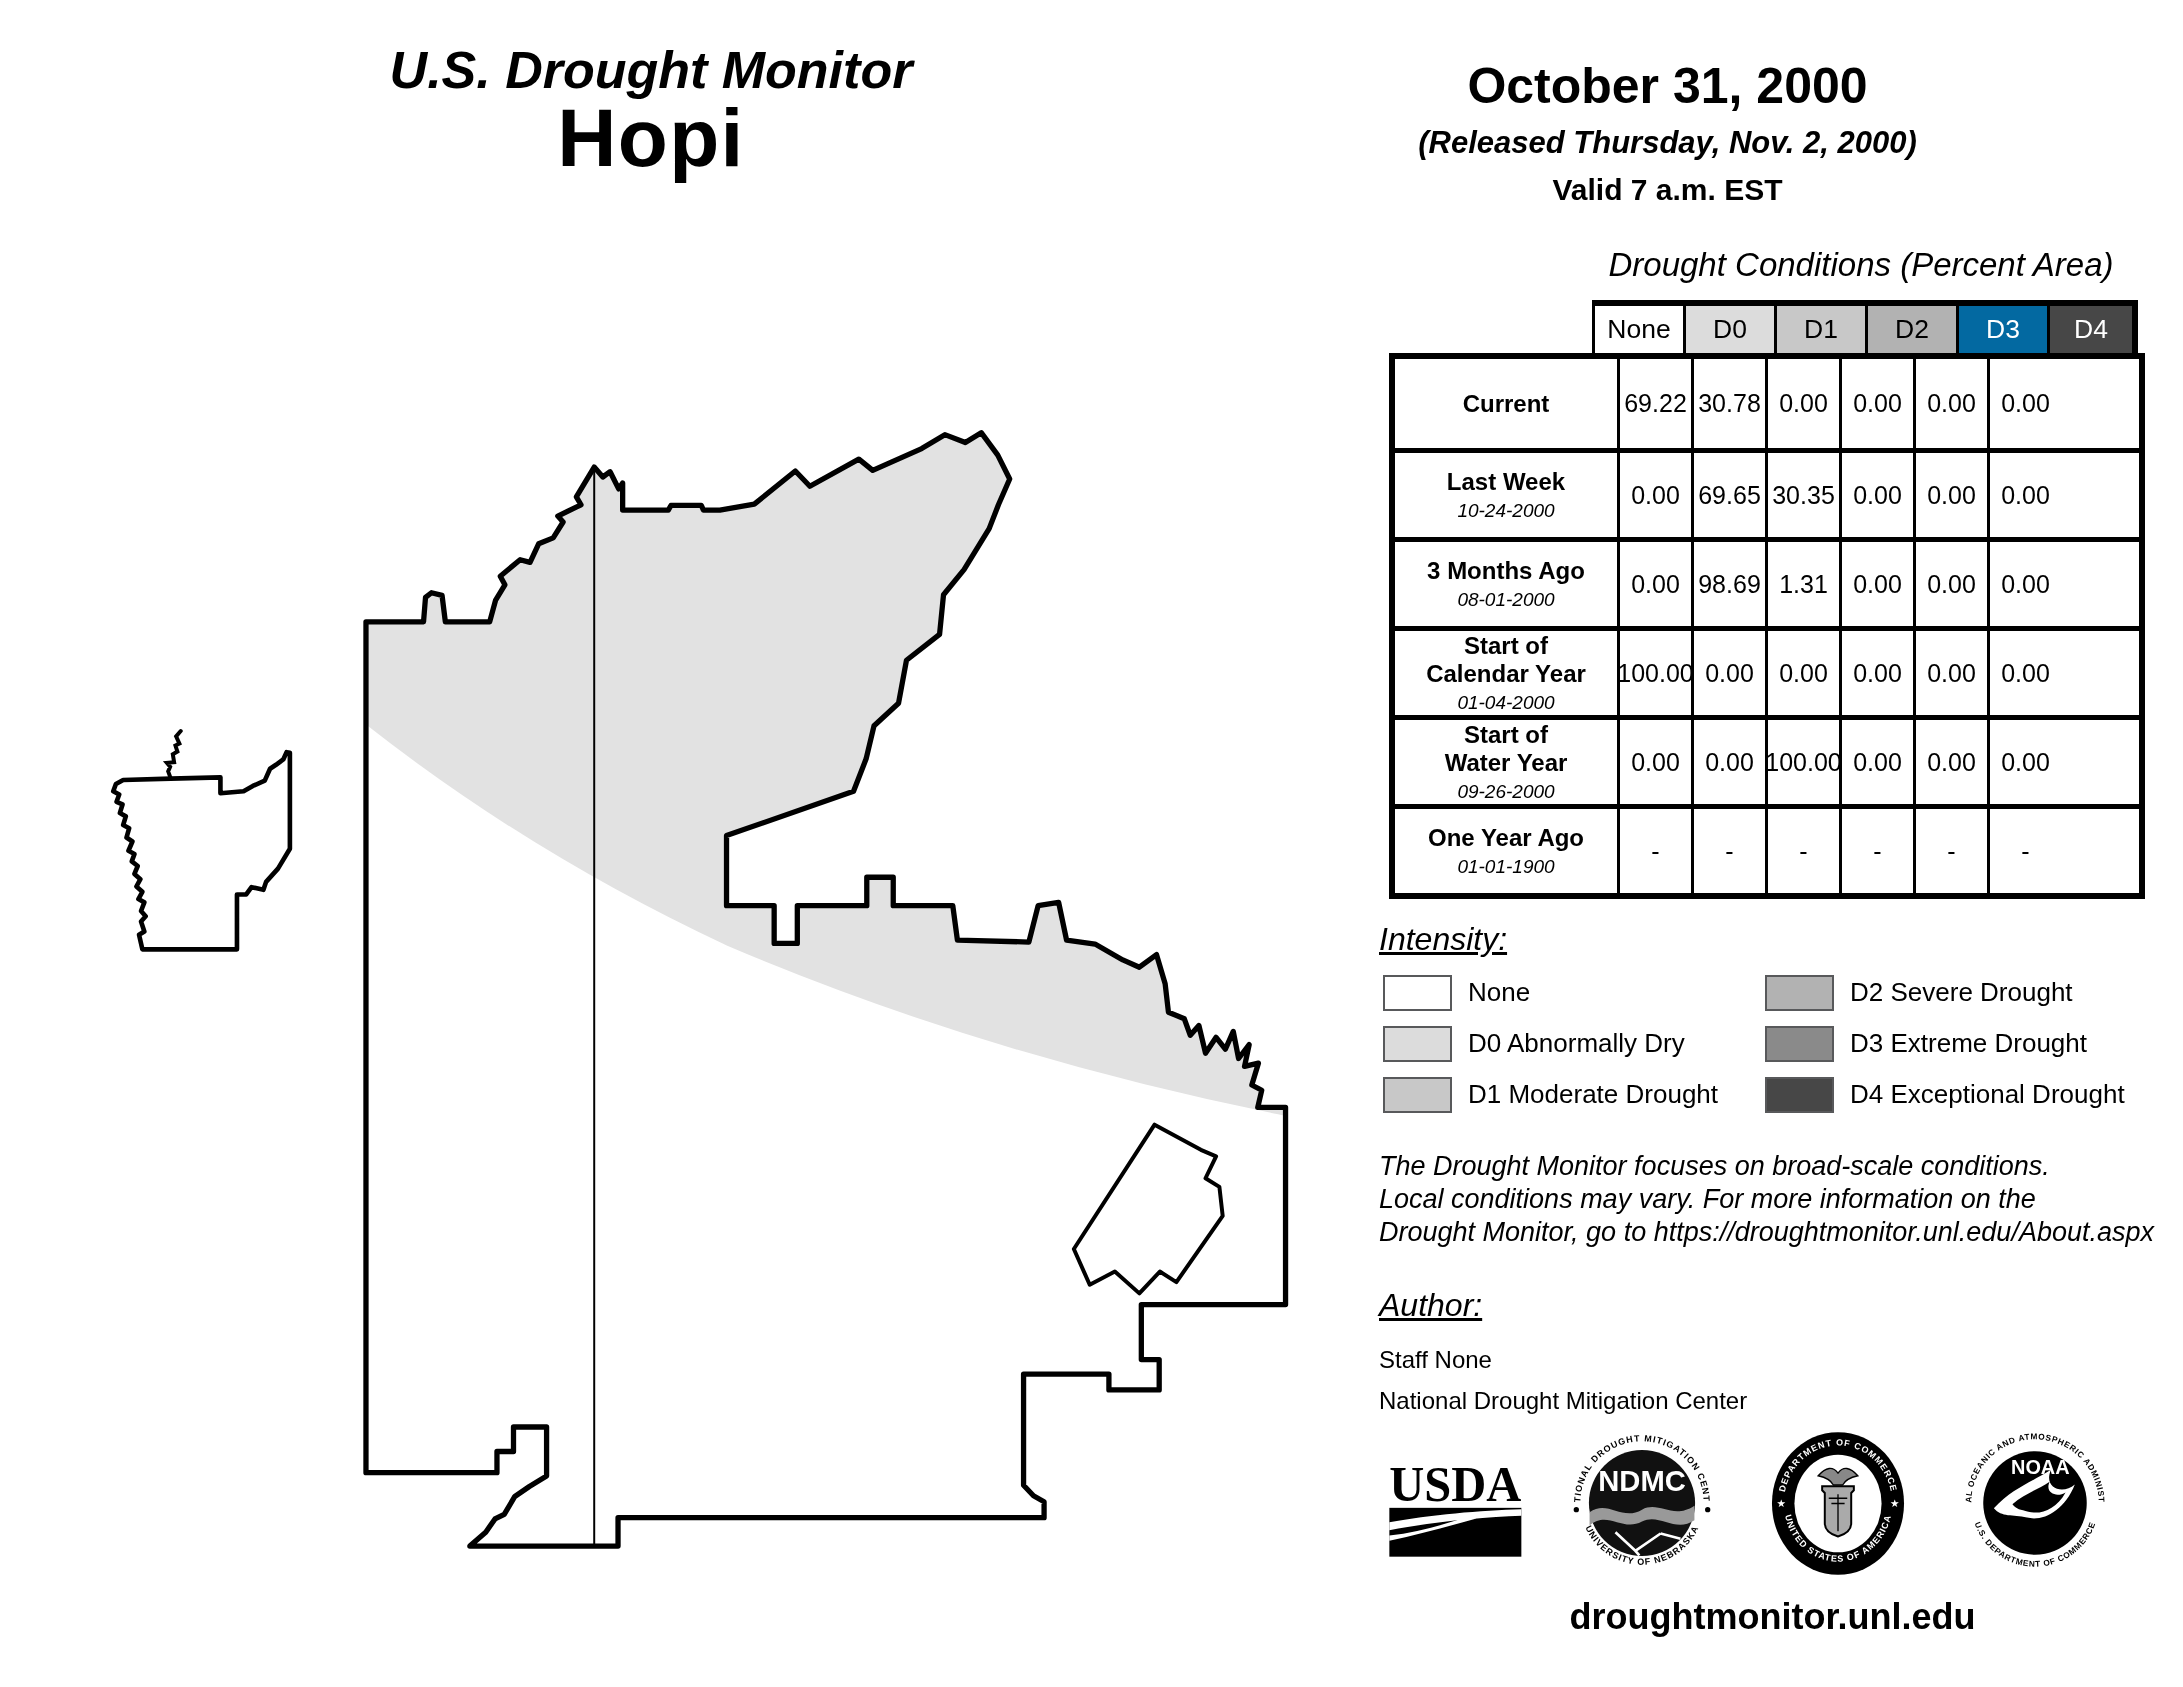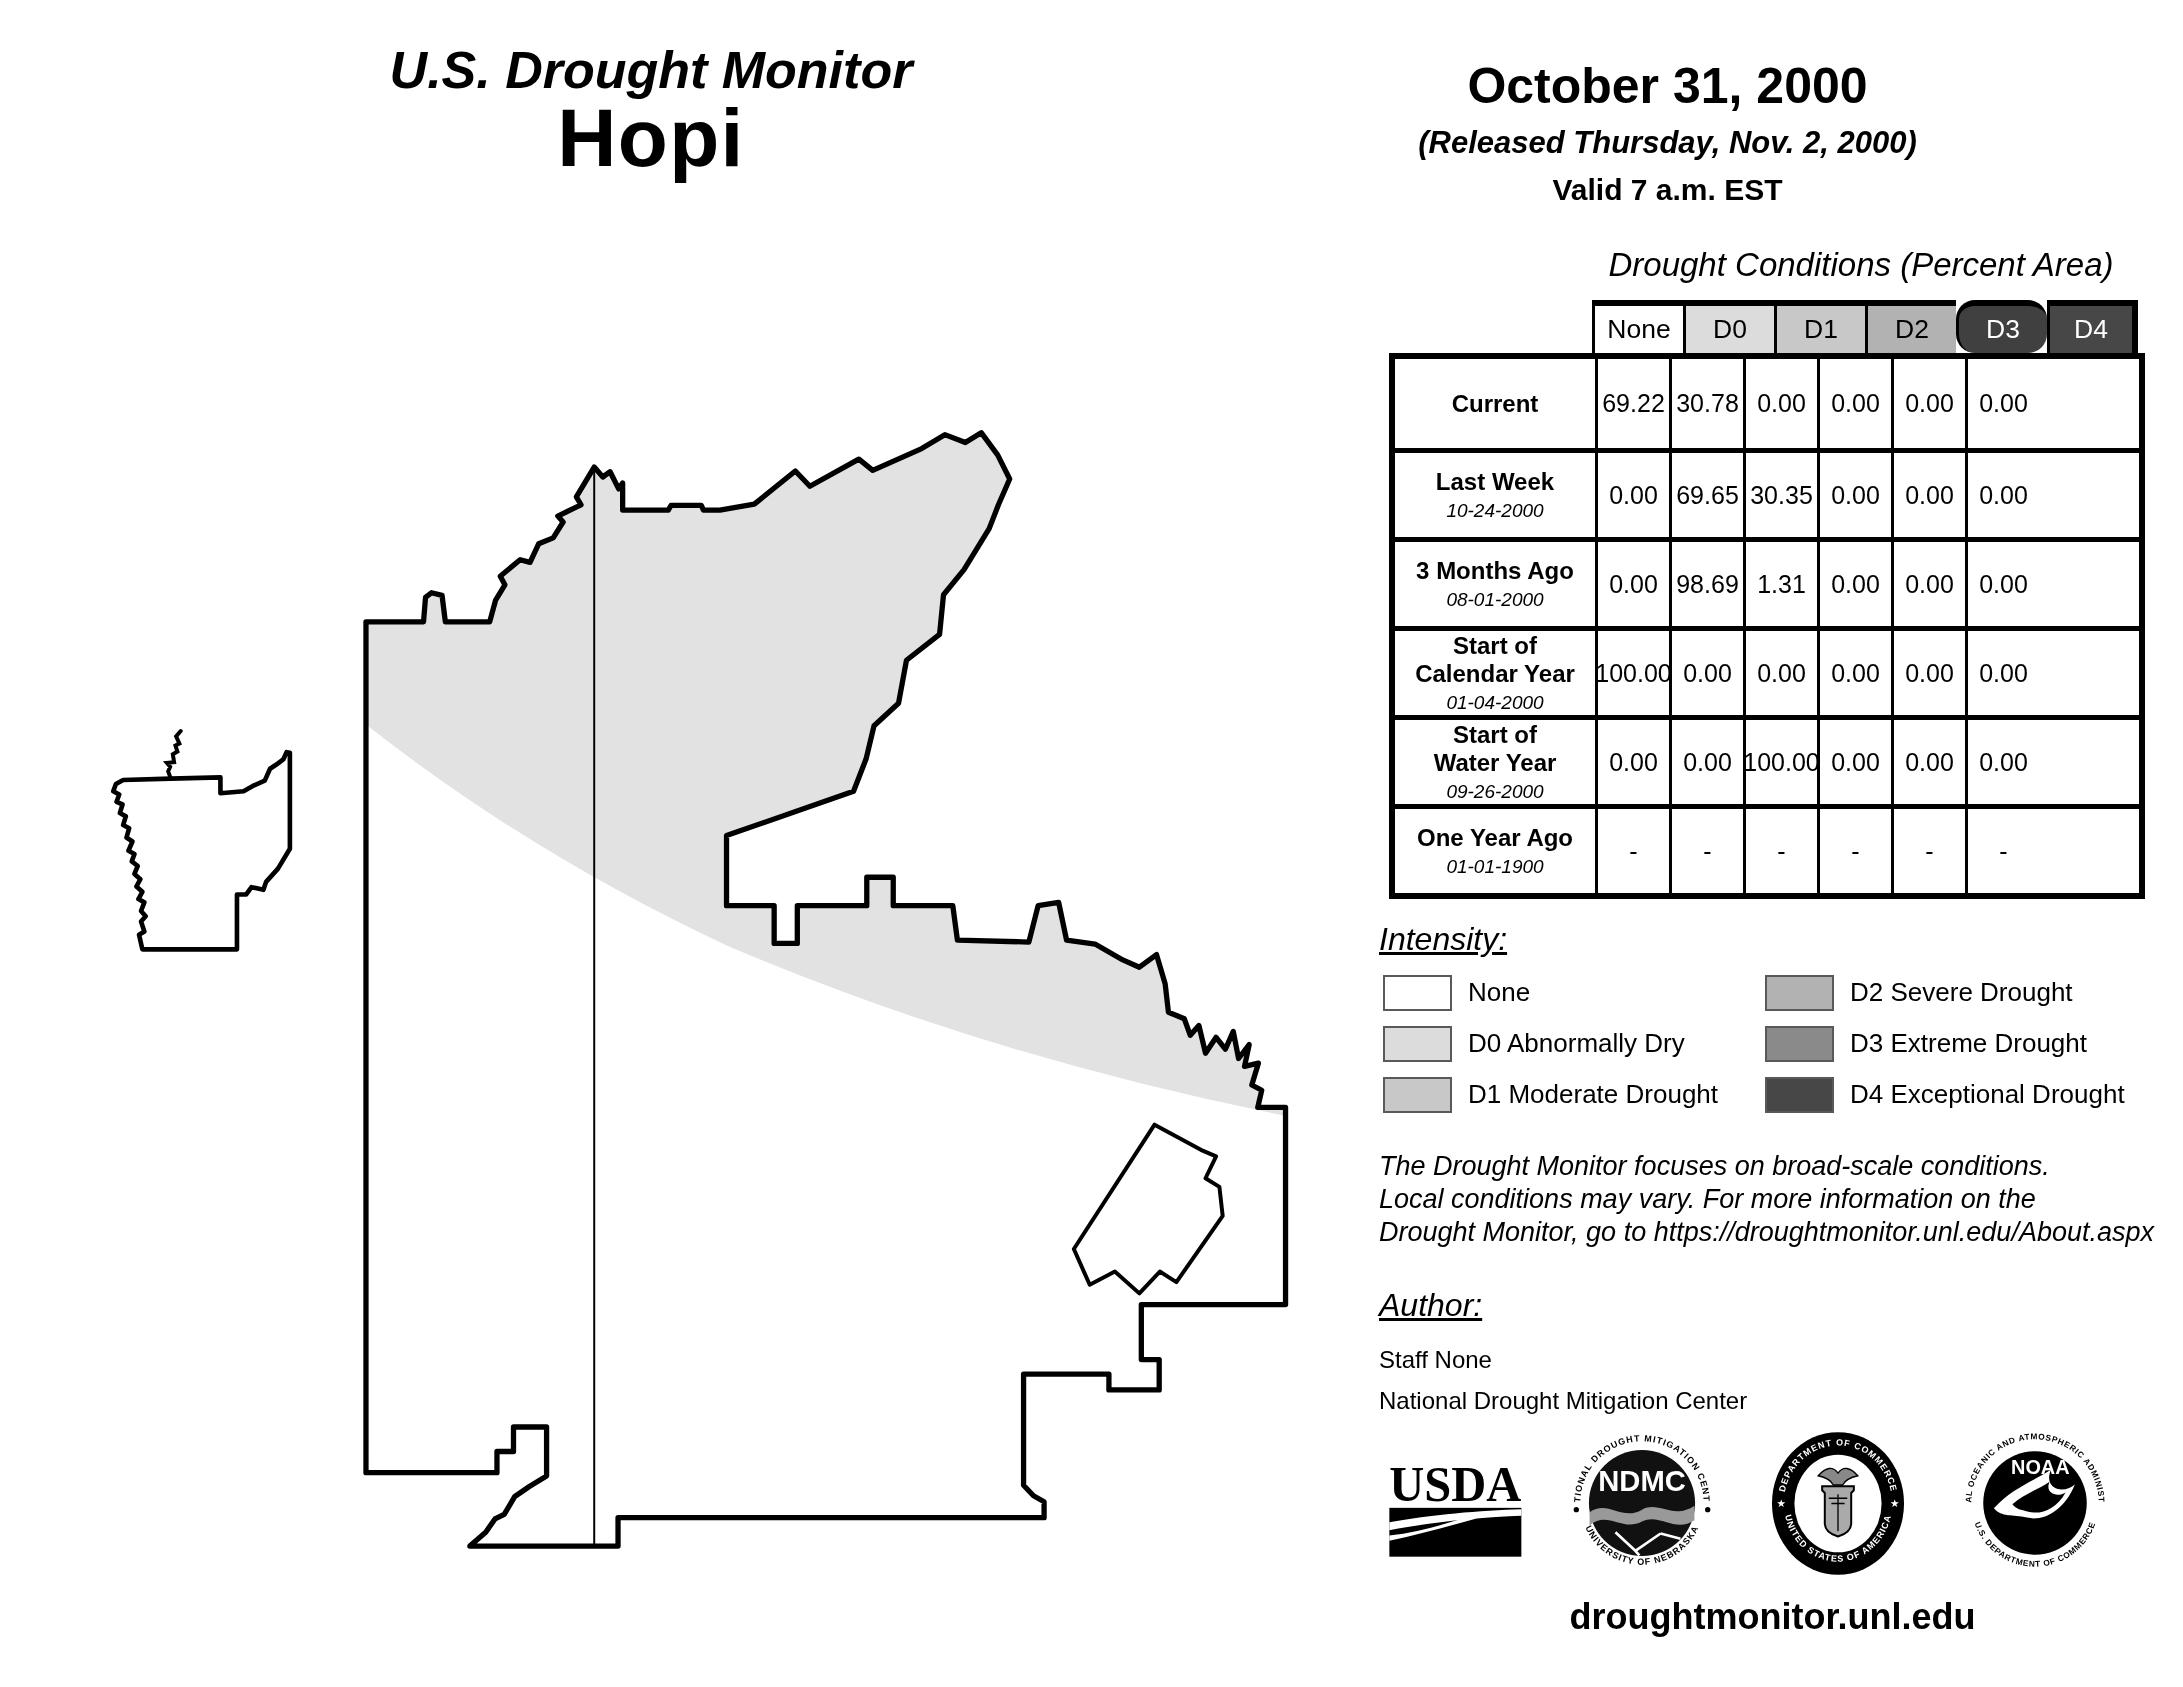--- a/index.html
+++ b/index.html
@@ -19,21 +19,21 @@
   
   #table-title{left:1497px;top:246px;width:728px;text-align:center;font-size:33px;font-style:italic;}
   #thead{left:1592px;top:300px;display:flex;height:53px;}
   .hc{box-sizing:border-box;width:91px;height:53px;display:flex;align-items:center;justify-content:center;
       font-size:26.5px;border-top:6.6px solid #000;border-left:3.3px solid #000;}
   .hc:last-child{border-right:6.6px solid #000;}
   #tbody{left:1389px;top:353px;width:756px;box-sizing:border-box;border:6px solid #000;background:#fff;}
   .trow{display:flex;height:89px;box-sizing:border-box;}
   .trow + .trow{border-top:5.3px solid #000;}
   .cell{box-sizing:border-box;display:flex;align-items:center;justify-content:center;height:100%;}
-  .lc{width:200px;flex-direction:column;text-align:center;}
+  .lc{width:222px;flex-direction:column;text-align:center;}
   .rlabel{font-size:24px;font-weight:bold;line-height:28px;white-space:pre-line;}
   .rdate{font-size:19px;font-style:italic;margin-top:4px;}
   .vc{width:74px;font-size:25px;border-left:3.3px solid #000;}
   
   #legend-heading{left:1379px;top:921px;font-size:32px;font-style:italic;text-decoration:underline;}
   #legend{left:1383px;top:967px;display:grid;grid-template-columns:382px 397px;
           grid-template-rows:repeat(3,51px);grid-auto-flow:column;}
   .litem{display:flex;align-items:center;}
   .swatch{width:69px;height:36px;box-sizing:border-box;border:2.6px solid #58595b;margin-right:16px;flex:none;}
   .llabel{font-size:26px;}
@@ -126,21 +126,21 @@
   <div id="released-line">(Released Thursday, Nov. 2, 2000)</div>
   <div id="valid-line">Valid 7 a.m. EST</div>
 </div>
 
 <div class="abs" id="table-title">Drought Conditions (Percent Area)</div>
 <div class="abs" id="thead">
     <div class="hc" style="background: rgb(255, 255, 255); color: rgb(0, 0, 0);">None</div>
     <div class="hc" style="background: rgb(220, 220, 220); color: rgb(0, 0, 0);">D0</div>
     <div class="hc" style="background: rgb(200, 200, 200); color: rgb(0, 0, 0);">D1</div>
     <div class="hc" style="background: rgb(178, 178, 178); color: rgb(0, 0, 0);">D2</div>
-    <div class="hc" style="background: #404040; color: rgb(255, 255, 255); border-radius: 19px;">D3</div>
+    <div class="hc" style="background: #0369a1; color: rgb(255, 255, 255);">D3</div>
     <div class="hc" style="background: rgb(71, 71, 71); color: rgb(255, 255, 255);">D4</div>
   </div>
 <div class="abs" id="tbody">
     <div class="trow">
       <div class="cell lc">
         <div class="rlabel">Current</div>
       </div>
       <div class="cell vc">69.22</div>
       <div class="cell vc">30.78</div>
       <div class="cell vc">0.00</div>

